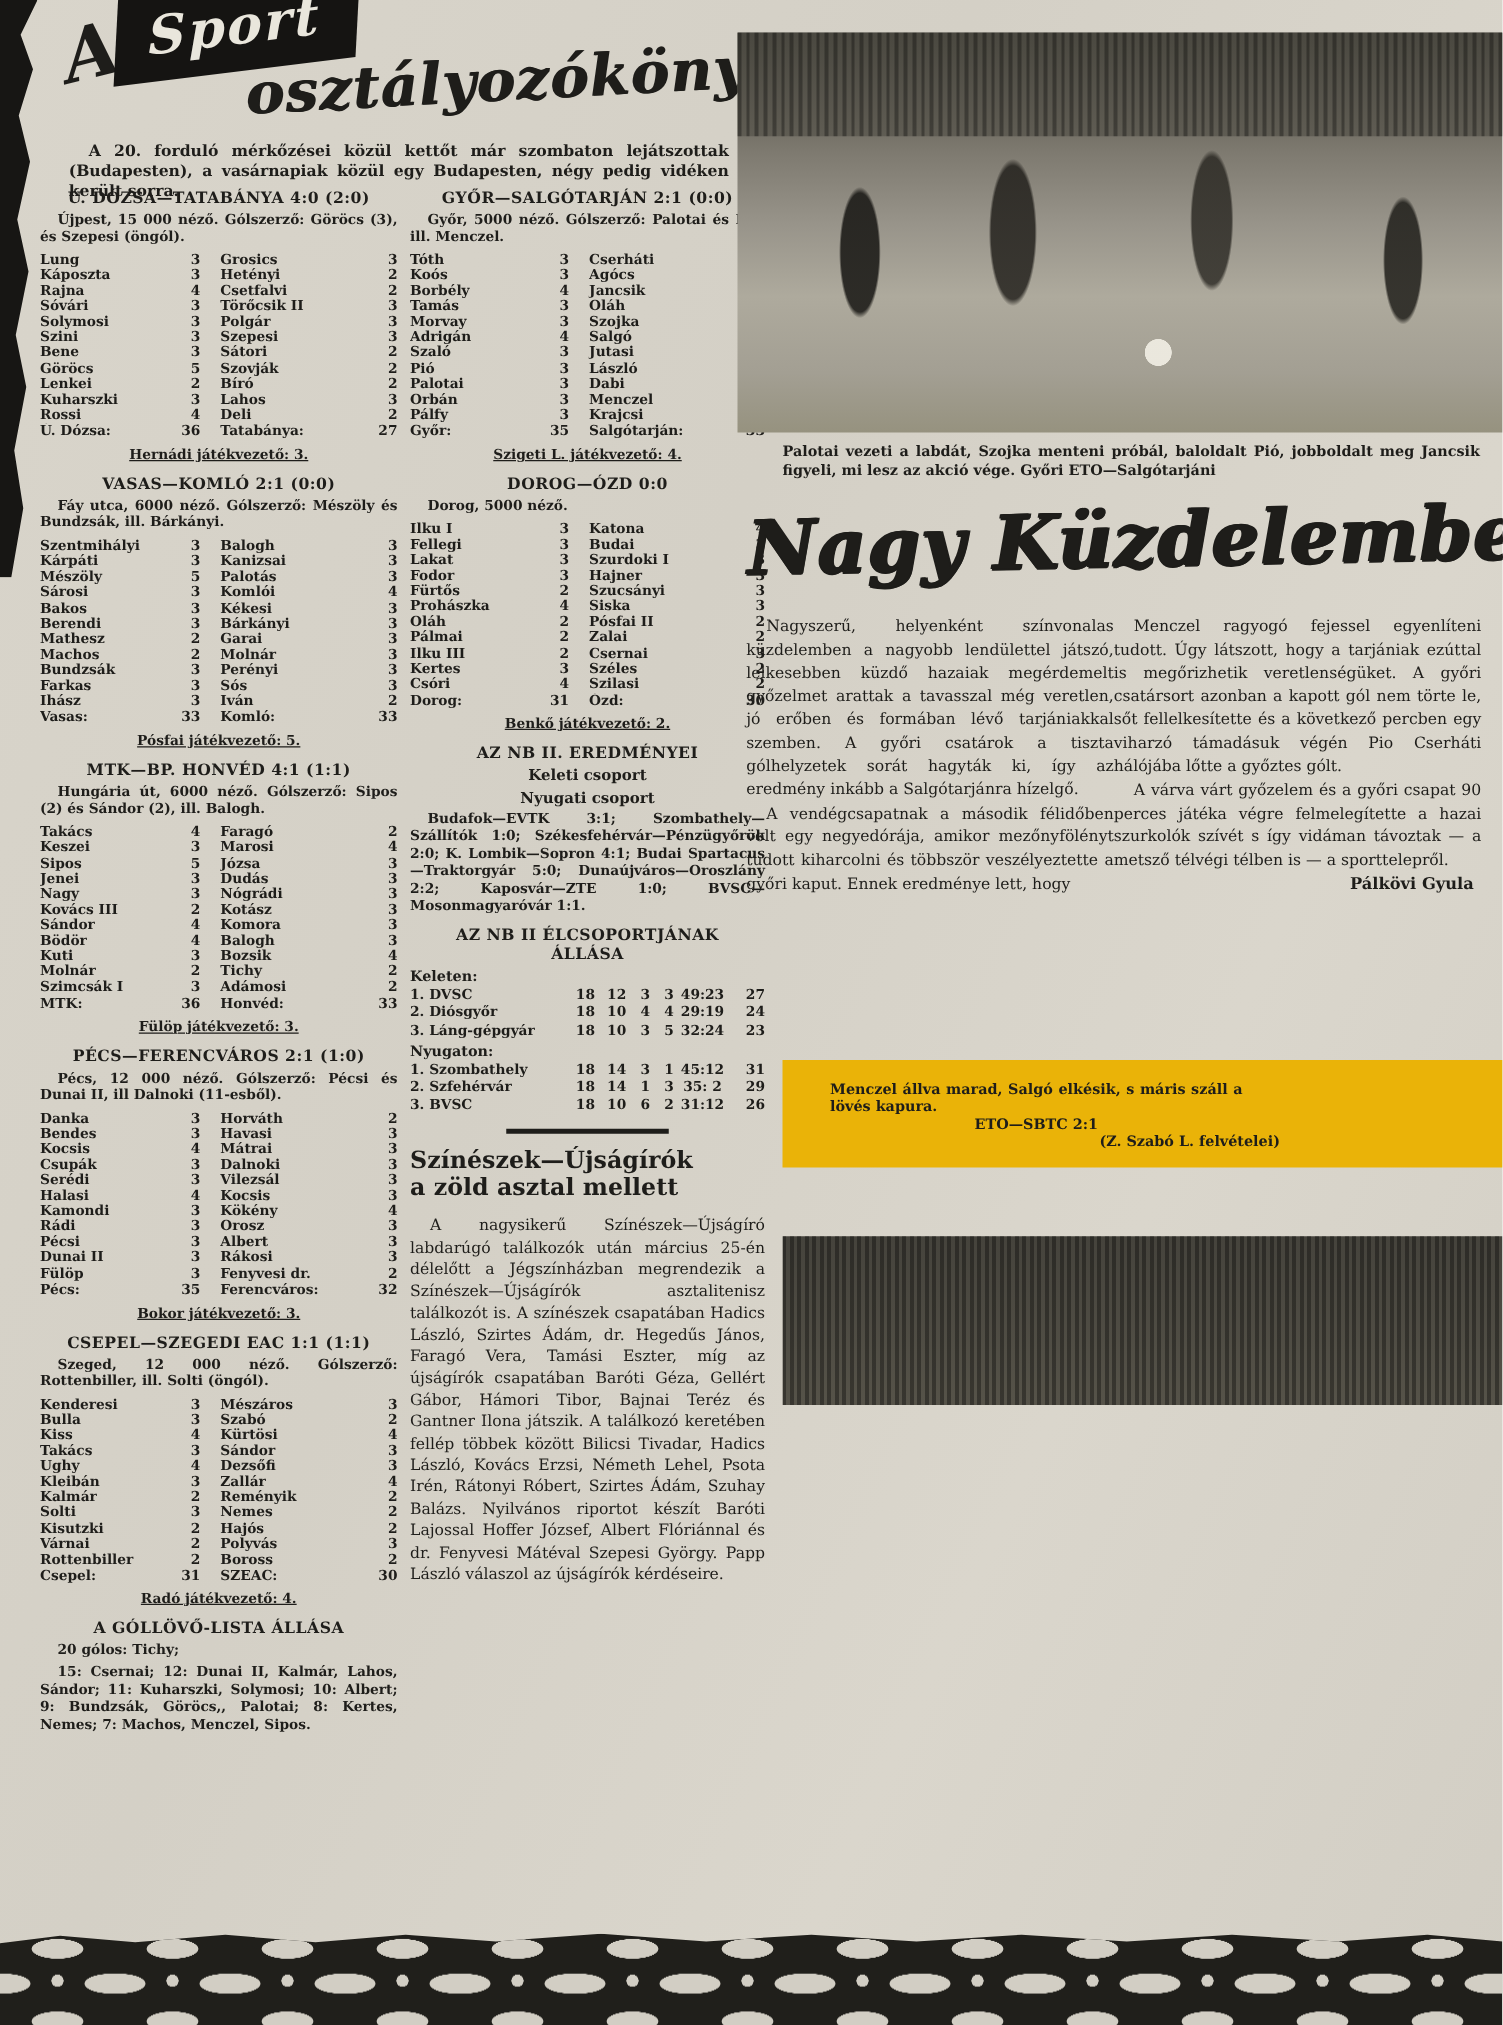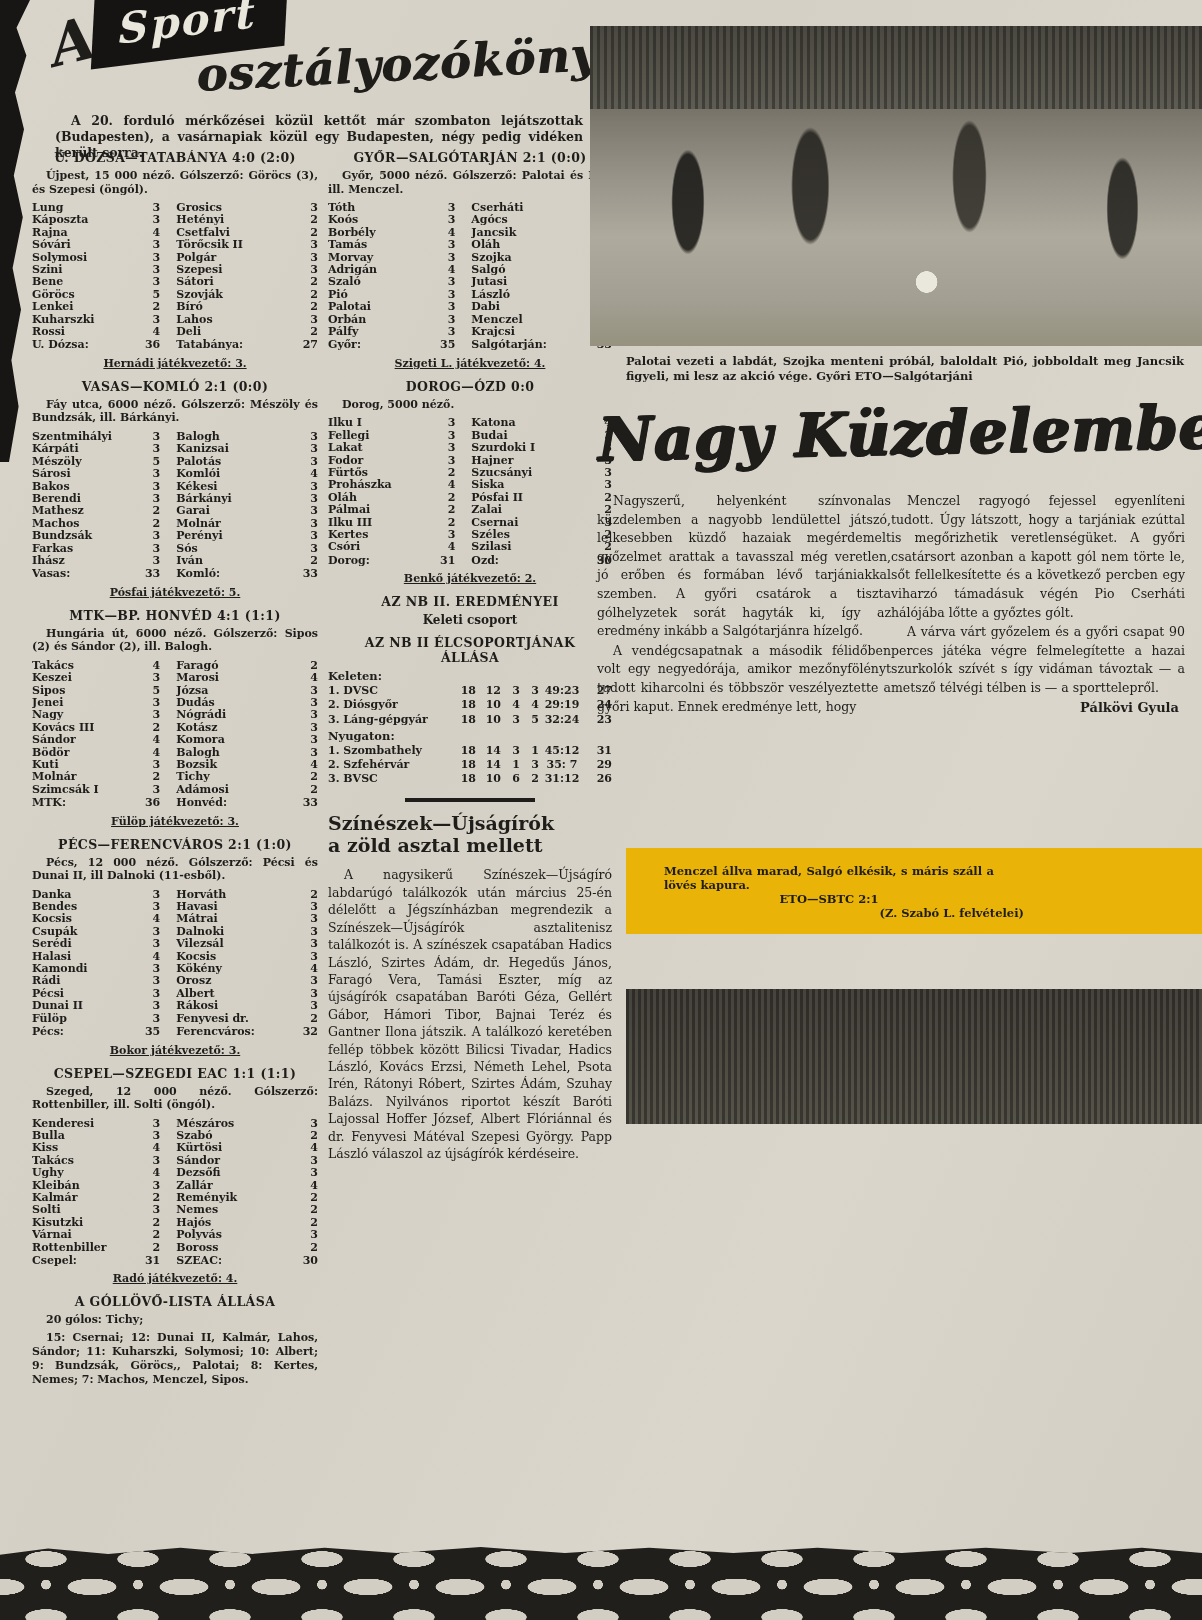--- a/index.html
+++ b/index.html
@@ -765,20 +765,24 @@
       </section>
     </div>
 
   <h3 class="sec-title">AZ NB II. EREDMÉNYEI</h3>
   <div>
 
       <div>
         <h4 class="sub-title">Keleti csoport</h4>
       </div>
 
+      <div>
+        <h4 class="sub-title">Nyugati csoport</h4>
+        <p class="para">Budafok—EVTK 3:1; Szombathely—Szállítók 1:0; Székesfehérvár—Pénzügyőrök 2:0; K. Lombik—Sopron 4:1; Budai Spartacus—Traktorgyár 5:0; Dunaújváros—Oroszlány 2:2; Kaposvár—ZTE 1:0; BVSC—Mosonmagyaróvár 1:1.</p>
+      </div>
     </div>
 
   <h3 class="sec-title">
     <span>AZ NB II ÉLCSOPORTJÁNAK</span><br>
     <span>ÁLLÁSA</span>
   </h3>
   <div>
 
       <div>
         <div class="st-label">Keleten:</div>
@@ -829,21 +833,21 @@
               <span class="gl">45:12</span>
               <span class="pt">31</span>
             </div>
 
             <div class="strow">
               <span class="club">2. Szfehérvár</span>
               <span class="c">18</span>
               <span class="c">14</span>
               <span class="cc">1</span>
               <span class="cc">3</span>
-              <span class="gl">35: 7</span>
+              <span class="gl">35: 2</span>
               <span class="pt">29</span>
             </div>
 
             <div class="strow">
               <span class="club">3. BVSC</span>
               <span class="c">18</span>
               <span class="c">10</span>
               <span class="cc">6</span>
               <span class="cc">2</span>
               <span class="gl">31:12</span>

